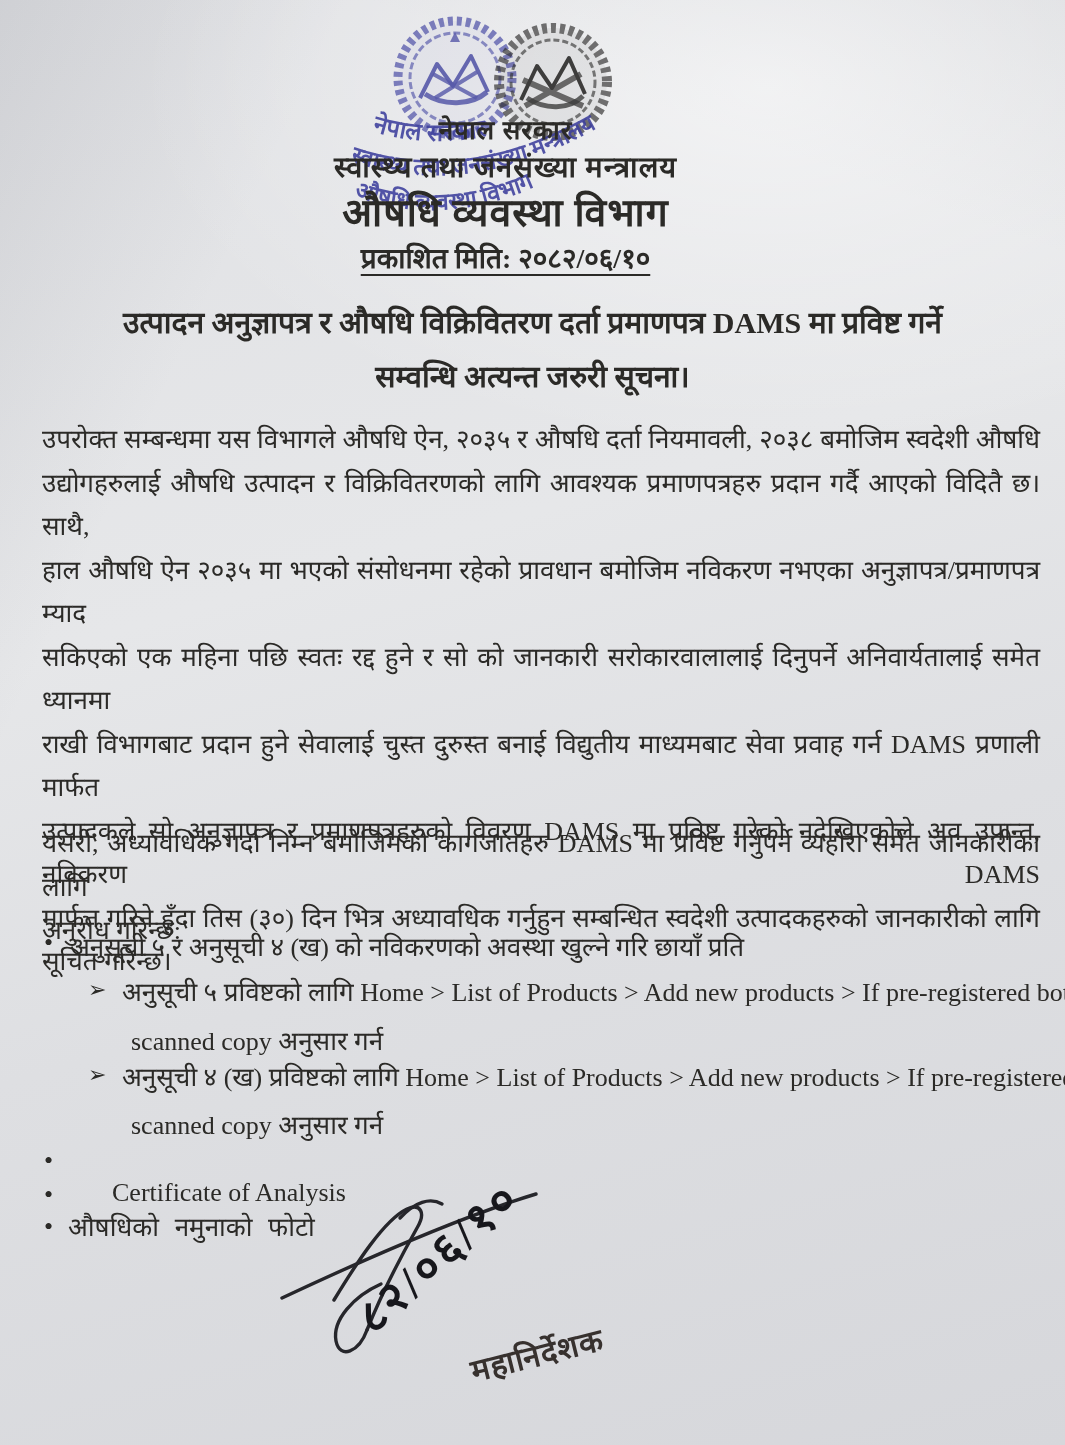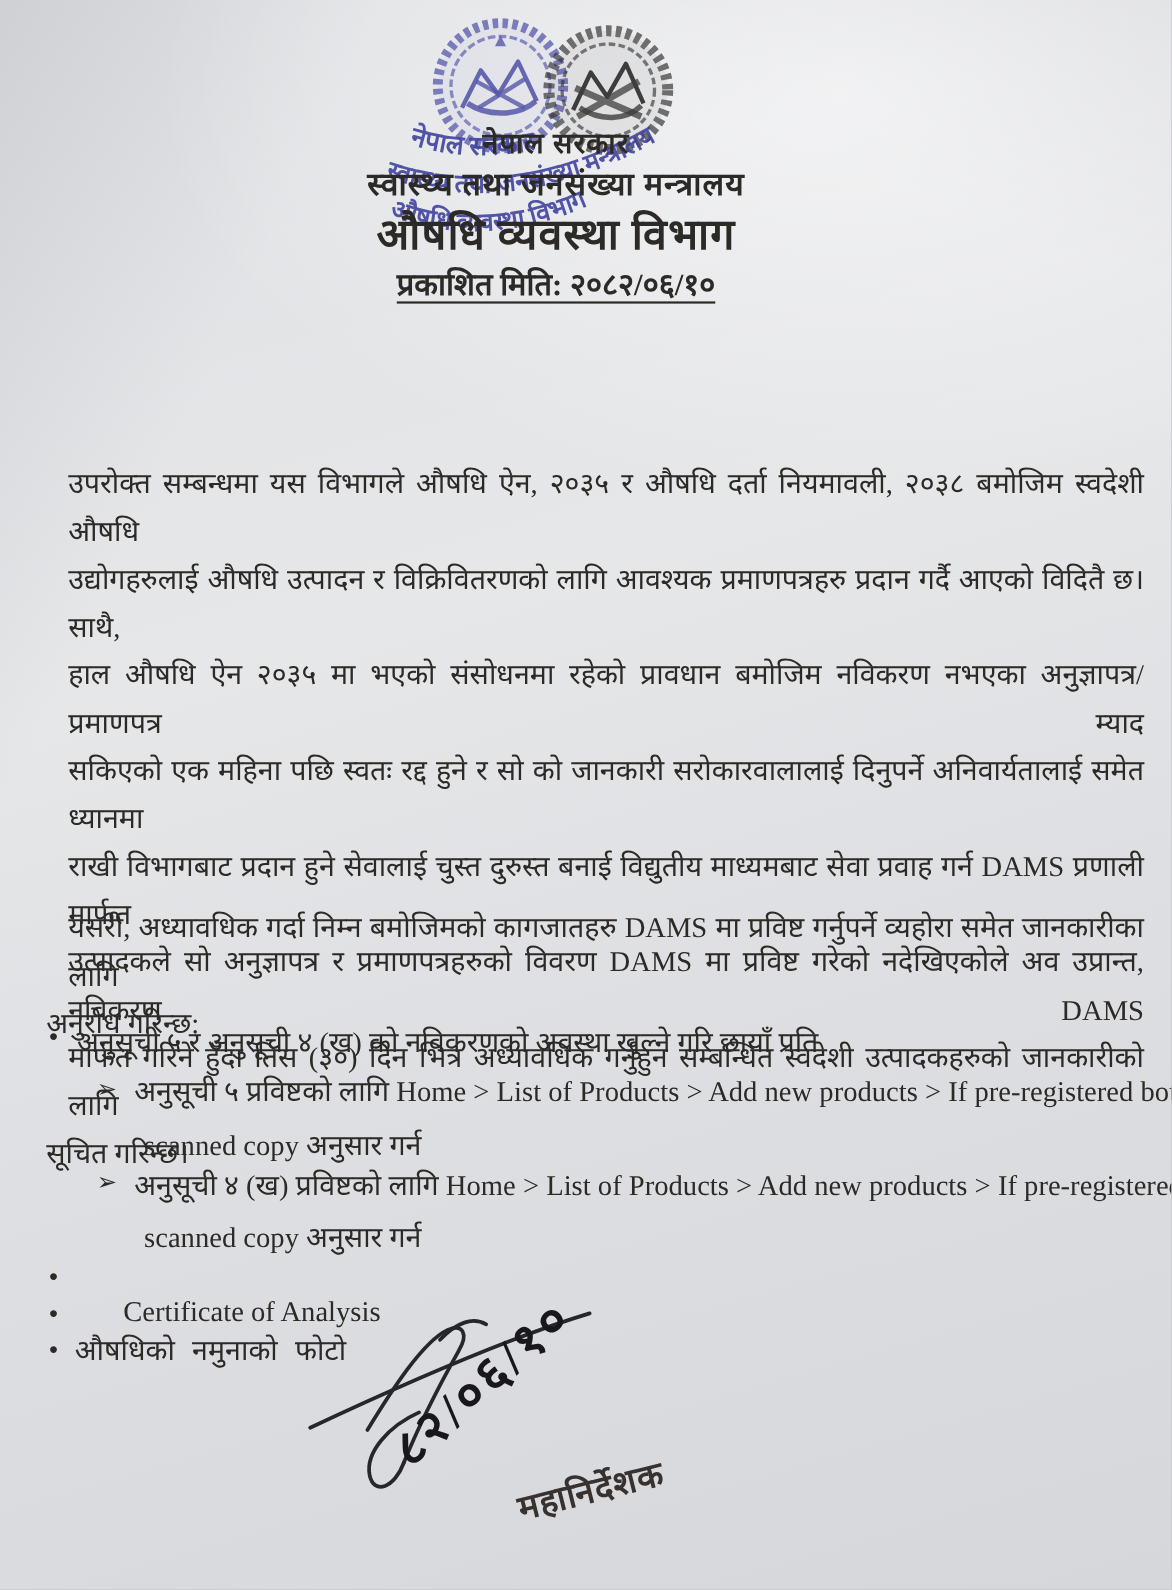--- a/index.html
+++ b/index.html
@@ -15,21 +15,21 @@
   }
   .hline { position:absolute; left:0; width:100%; text-align:center; transform:translateX(-27px); white-space:nowrap; }
   .gov   { top:111px; font-size:26px; font-weight:600; letter-spacing:1px; }
   .min   { top:146px; font-size:29px; font-weight:700; letter-spacing:1px; }
   .dept  { top:184px; font-size:39px; font-weight:700; letter-spacing:1px; }
   .pubdate { top:238px; font-size:28px; font-weight:700; text-decoration:underline; text-underline-offset:6px; }
   .title-block { position:absolute; top:296px; left:0; width:100%; text-align:center; font-size:30px; font-weight:700; line-height:54px; }
   .bodytext { position:absolute; left:42px; width:998px; font-size:26px; line-height:43.5px; }
   .p1 { top:418px; }
   .p2 { top:822px; }
-  .jline { text-align:justify; text-align-last:justify;margin-left:20px; }
+  .jline { text-align:justify; text-align-last:justify; }
   .jlast { text-align:center; text-align-last:left; }
   .li-dot  { position:absolute; font-size:26px; }
   .li-text { position:absolute; font-size:26px; white-space:nowrap; }
   .arrow-glyph { font-size:22px; }
   .en { font-family:"Liberation Serif","DejaVu Serif",serif; }
   .sig-svg { position:absolute; left:278px; top:1178px; }
   .seal-svg { position:absolute; left:325px; top:2px; }
   .stamp-arc-text { fill:#3d3f9d; font-weight:700; opacity:.88; }
   text { font-family:"Liberation Serif","DejaVu Serif",serif; }
 </style>
@@ -73,20 +73,24 @@
         <textPath href="#arc3" startOffset="2%">औषधि व्यवस्था विभाग</textPath>
       </text>
     </g>
   </svg>
 
   <div class="hline gov">नेपाल सरकार</div>
   <div class="hline min">स्वास्थ्य तथा जनसंख्या मन्त्रालय</div>
   <div class="hline dept">औषधि व्यवस्था विभाग</div>
   <div class="hline pubdate">प्रकाशित मिति: २०८२/०६/१०</div>
 
+  <div class="title-block">
+    <div>उत्पादन अनुज्ञापत्र र औषधि विक्रिवितरण दर्ता प्रमाणपत्र DAMS मा प्रविष्ट गर्ने</div>
+    <div>सम्वन्धि अत्यन्त जरुरी सूचना।</div>
+  </div>
 
   <div class="bodytext p1">
     <div class="jline">उपरोक्त सम्बन्धमा यस विभागले औषधि ऐन, २०३५ र औषधि दर्ता नियमावली, २०३८ बमोजिम स्वदेशी औषधि</div>
     <div class="jline">उद्योगहरुलाई औषधि उत्पादन र विक्रिवितरणको लागि आवश्यक प्रमाणपत्रहरु प्रदान गर्दै आएको विदितै छ। साथै,</div>
     <div class="jline">हाल औषधि ऐन २०३५ मा भएको संसोधनमा रहेको प्रावधान बमोजिम नविकरण नभएका अनुज्ञापत्र/प्रमाणपत्र म्याद</div>
     <div class="jline">सकिएको एक महिना पछि स्वतः रद्द हुने र सो को जानकारी सरोकारवालालाई दिनुपर्ने अनिवार्यतालाई समेत ध्यानमा</div>
     <div class="jline">राखी विभागबाट प्रदान हुने सेवालाई चुस्त दुरुस्त बनाई विद्युतीय माध्यमबाट सेवा प्रवाह गर्न DAMS प्रणाली मार्फत</div>
     <div class="jline">उत्पादकले सो अनुज्ञापत्र र प्रमाणपत्रहरुको विवरण DAMS मा प्रविष्ट गरेको नदेखिएकोले अव उप्रान्त, नविकरण DAMS</div>
     <div class="jline">मार्फत गरिने हुँदा तिस (३०) दिन भित्र अध्यावधिक गर्नुहुन सम्बन्धित स्वदेशी उत्पादकहरुको जानकारीको लागि</div>
     <div class="jlast">सूचित गरिन्छ।</div>

